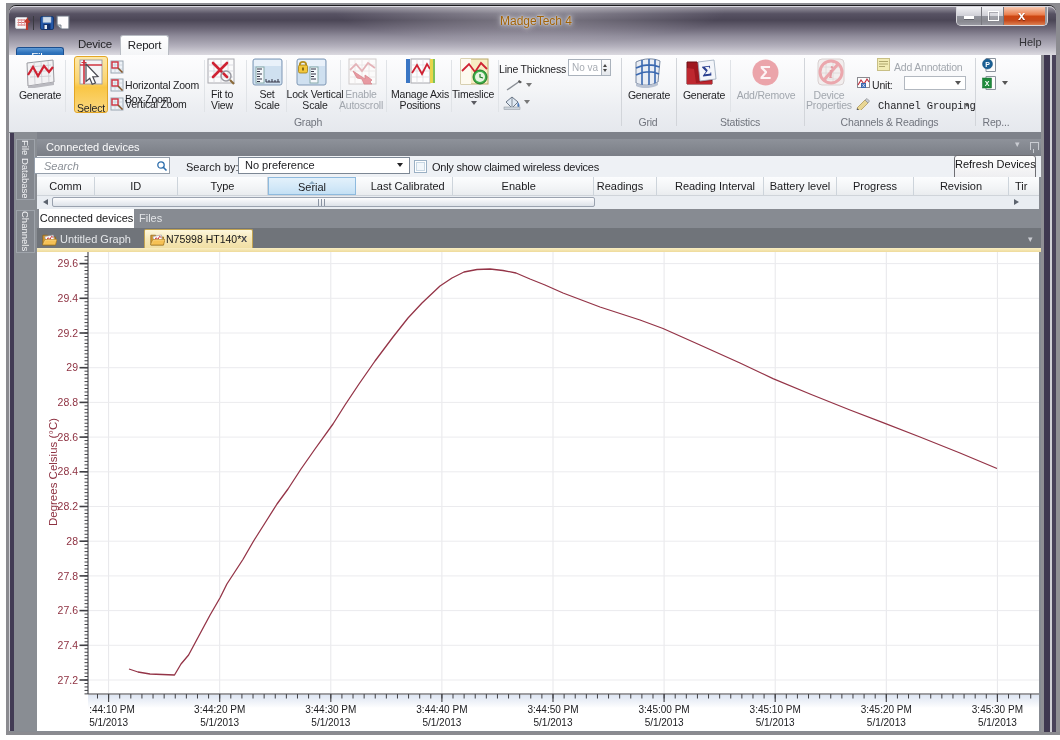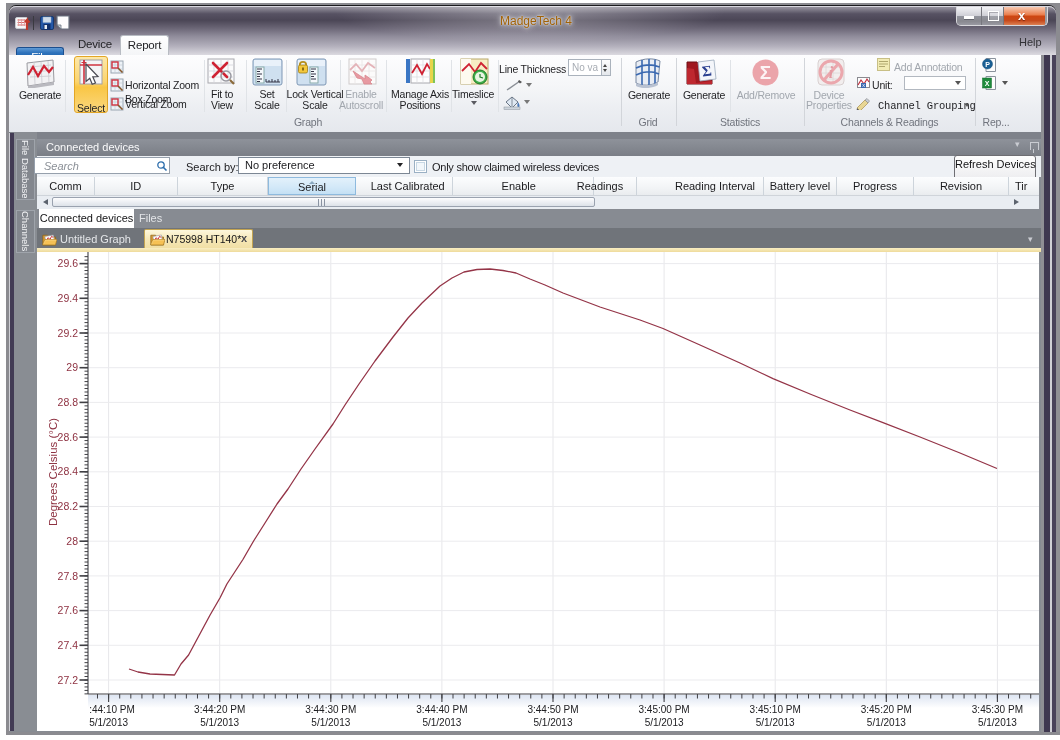--- a/index.html
+++ b/index.html
@@ -346,21 +346,21 @@
   <div class="abs" id="chklabel">Only show claimed wireless devices</div>
   <div class="abs" id="refresh">Refresh Devices</div>
   <div class="abs" id="thead"></div>
   <div id="theadcells">
 <div class="abs th" style="left:37.5px;width:57.0px;">Comm</div>
 <div class="abs th" style="left:94.5px;width:83.5px;">ID</div>
 <div class="abs th" style="left:178px;width:90px;">Type</div>
 <div class="abs th" style="left:268px;width:88px;background:linear-gradient(180deg,#e3f1fb 0%,#d2e8f8 60%,#c4e0f4 100%);border:1px solid #8ebade;">Serial</div>
 <div class="abs th" style="left:356px;width:88.5px;margin-left:8px;">Last Calibrated</div>
 <div class="abs th" style="left:444.5px;width:149.5px;">Enable</div>
-<div class="abs th" style="left:564px;width:73px;">Readings</div>
+<div class="abs th" style="left:584px;width:73px;">Readings</div>
 <div class="abs th" style="left:667px;width:97px;">Reading Interval</div>
 <div class="abs th" style="left:764px;width:73px;">Battery level</div>
 <div class="abs th" style="left:837px;width:77px;">Progress</div>
 <div class="abs th" style="left:914px;width:95px;">Revision</div>
 <div class="abs th" style="left:1009px;width:30px;text-align:left;padding-left:6px;border-right:none;">Tir</div>
 <div class="abs" style="left:309px;top:178px;width:0;height:0;border:3px solid transparent;border-bottom:3px solid #8aa8c0;"></div>
 </div>
   <div class="abs" id="scrollrow"></div>
   <div class="abs" style="left:40px;top:199px;width:0;height:0;border:3.5px solid transparent;border-right:5px solid #5c636e;"></div>
   <div class="abs" id="sthumb"></div>

